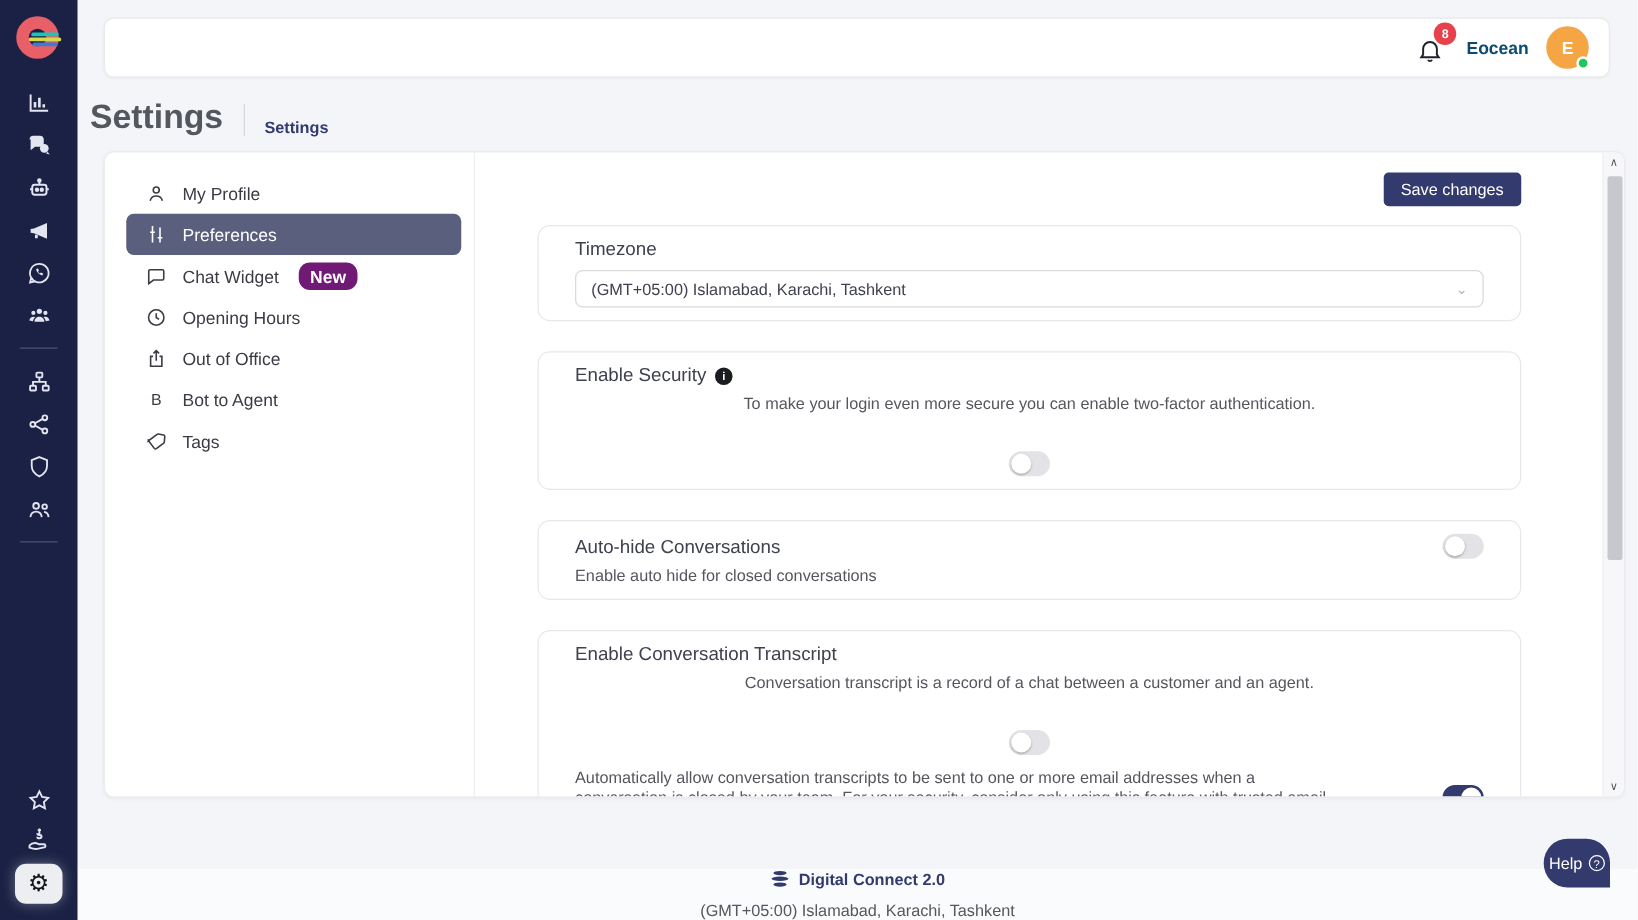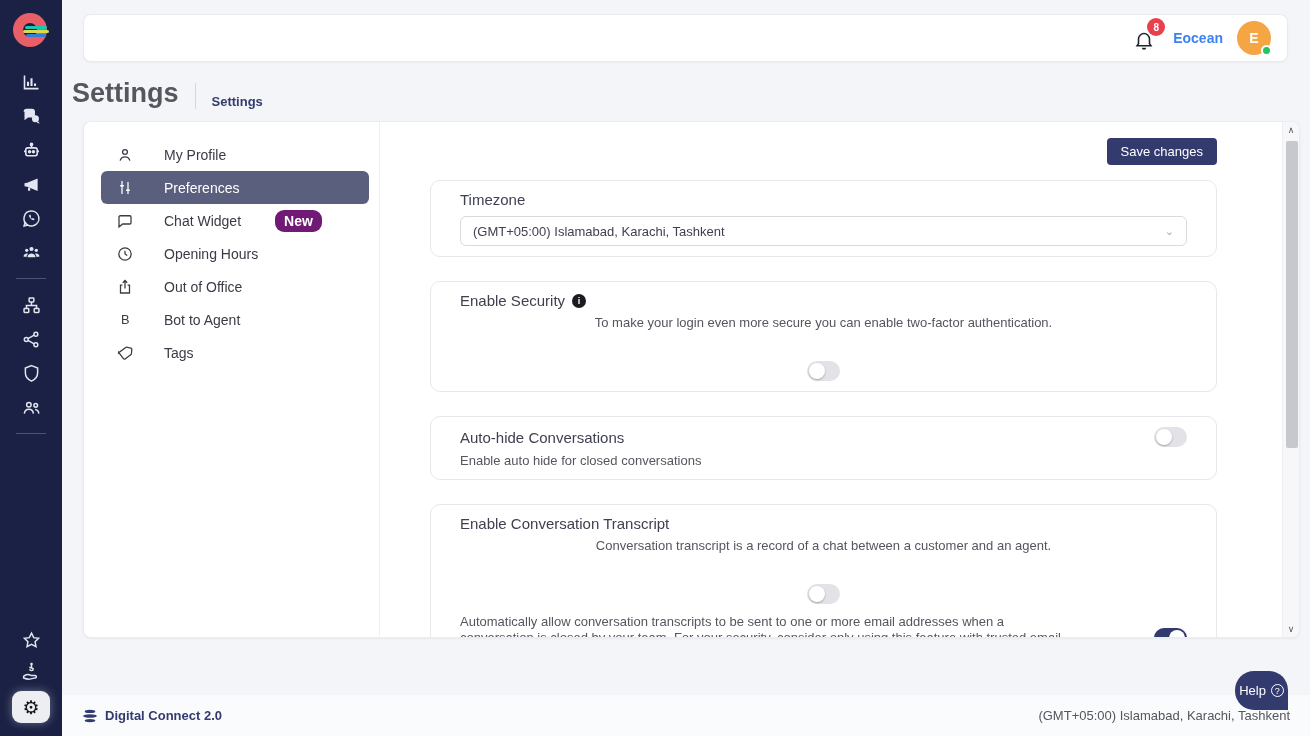--- a/index.html
+++ b/index.html
@@ -41,39 +41,39 @@
     display:flex; align-items:center; justify-content:flex-end; padding:0 16px; gap:14px;
     box-shadow:0 1px 2px rgba(16,24,40,.04); z-index:4;
   }
   .bell-wrap { position:relative; width:26px; height:26px; cursor:pointer; color:#20222b; }
   .bell-wrap svg { width:22px; height:22px; margin-top:4px; }
   .bell-badge {
     position:absolute; top:-7px; right:-6px; min-width:18px; height:18px; border-radius:50%;
     background:#e8414e; color:#fff; font-size:10px; font-weight:bold;
     display:flex; align-items:center; justify-content:center;
   }
-  .account-name { font-size:14px; font-weight:bold; color:#3b82f6; }
+  .account-name { font-size:14px; font-weight:bold; color:#0c4a6e; }
   .avatar { position:relative; width:34px; height:34px; border-radius:50%; background:#f6a544; color:#fff;
     display:flex; align-items:center; justify-content:center; font-size:14px; font-weight:bold; cursor:pointer; }
   .avatar .dot { position:absolute; right:-1px; bottom:-1px; width:11px; height:11px; border-radius:50%;
     background:#22c55e; border:2px solid #fff; }
   
   .title-row { position:absolute; left:72px; top:77px; display:flex; align-items:flex-end; height:32px; z-index:4; }
   .page-title { font-size:27px; color:#55575f; }
   .title-sep { width:1px; height:26px; background:#d6d7db; margin:0 16px; }
   .breadcrumb { font-size:13px; font-weight:bold; color:#333a6e; cursor:pointer; }
   
   .panel {
     position:absolute; left:83px; top:121px; width:1217px; height:517px;
     background:#fff; border:1px solid #ececf0; border-radius:8px;
     box-shadow:0 1px 3px rgba(16,24,40,.05); display:flex; overflow:hidden; z-index:3;
   }
   .menu { width:296px; border-right:1px solid #eef0f2; padding-top:16px; flex:0 0 auto; }
   .menu-item {
-    height:33px; display:flex; align-items:center; gap:30px;
+    height:33px; display:flex; align-items:center; gap:12px;
     margin:0 10px 0 17px; padding:0 15px; border-radius:6px;
     font-size:14px; color:#3a3b45; cursor:pointer;
   }
   .menu-item svg { width:18px; height:18px; flex:0 0 auto; }
   .menu-item.active { background:#5b5f7e; color:#fff; }
   .badge-new {
     background:#701a75; color:#fff; font-size:14px; font-weight:bold;
     padding:3px 9px; border-radius:9px; margin-left:4px;
   }
   .content { flex:1 1 auto; padding:16px 82px 0 50px; position:relative; }
@@ -121,21 +121,21 @@
     position:absolute; right:0; top:0; bottom:0; width:17px;
     background:#f7f7f9; border-left:1px solid #efeff2;
     display:flex; flex-direction:column; align-items:center; justify-content:space-between;
     padding:3px 0; z-index:2;
   }
   .vscroll .arrow { color:#54565c; font-size:9px; width:100%; text-align:center; cursor:pointer; }
   .vscroll .thumb { position:absolute; top:19px; left:2.5px; width:12px; height:307px; background:#c6c8cd; border-radius:2px; cursor:grab; }
   
   .footer {
     position:absolute; left:62px; right:0; bottom:0; height:41px; background:#fafbfc;
-    display:flex; align-items:center; justify-content:space-between; padding:0 20px; z-index:1;
+    display:flex; align-items:center; justify-content:space-between; padding:0 20px; z-index:1;flex-direction:column;
   }
   .brand { display:flex; align-items:center; gap:7px; color:#333a6e; font-size:13px; font-weight:bold; cursor:pointer; }
   .brand svg { width:16px; height:16px; }
   .footer-tz { font-size:13px; color:#55565e; }
   
   .help-btn {
     position:absolute; right:22px; bottom:26px; width:53px; height:39px;
     background:#333a6e; color:#fff; border:none; cursor:pointer;
     border-radius:19px 19px 0 19px;
     display:flex; align-items:center; justify-content:center; gap:5px;

